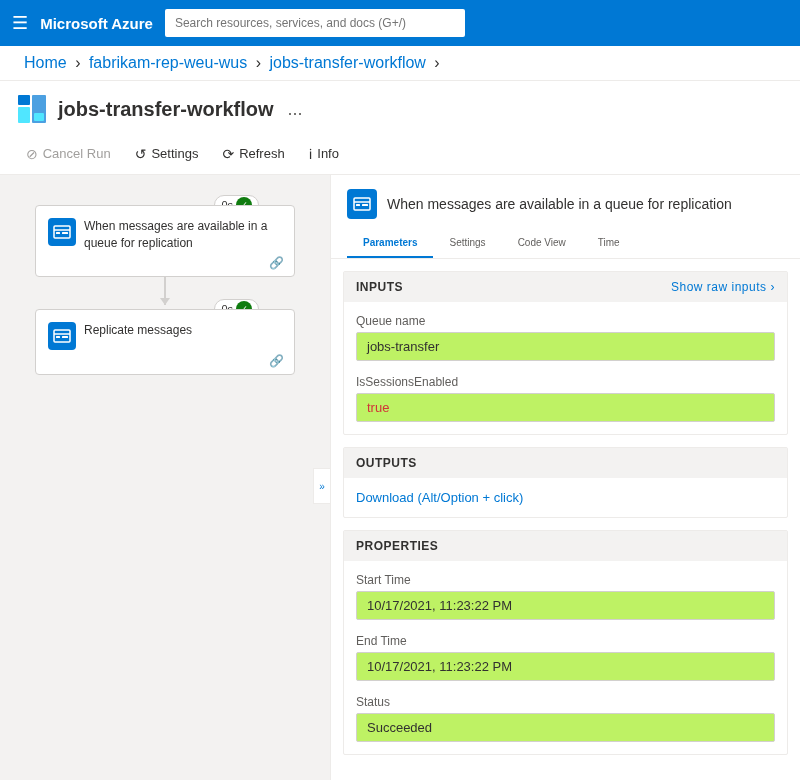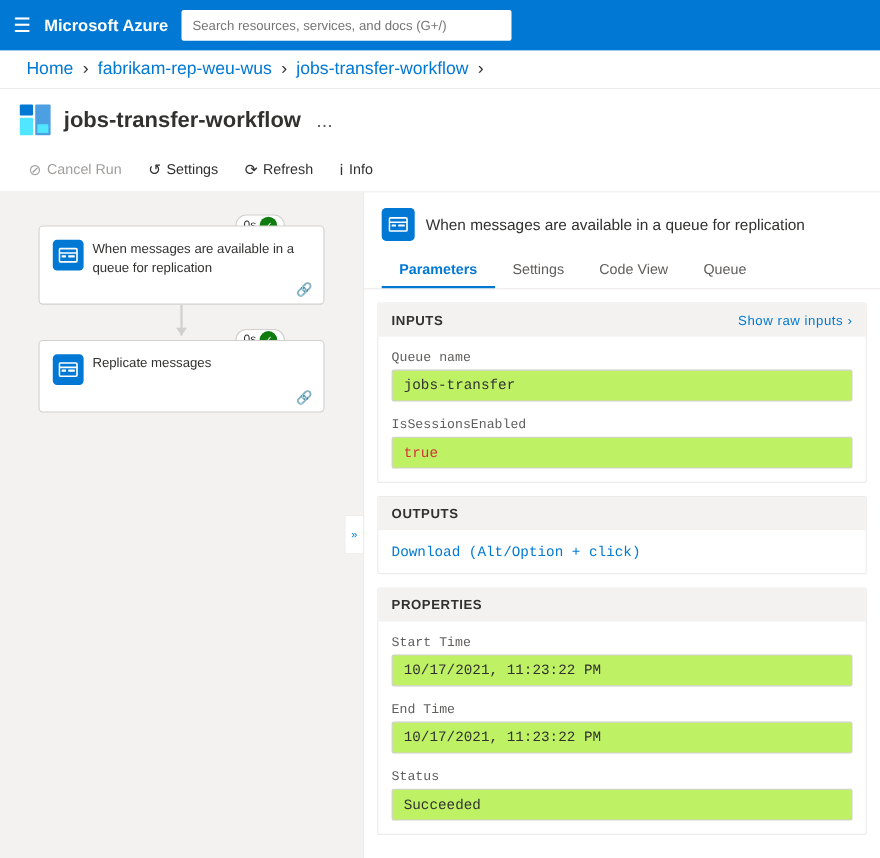--- a/index.html
+++ b/index.html
@@ -242,21 +242,21 @@
     .details-action-name {
       font-size: 14px;
       color: #323130;
     }
     .details-tabs {
       display: flex;
       gap: 0;
     }
     .details-tab {
       padding: 8px 16px;
-      font-size: 13px;
+      font-size: 10px;
       color: #605e5c;
       cursor: pointer;
       border-bottom: 2px solid transparent;
     }
     .details-tab.active {
       color: #0078d4;
       border-bottom: 2px solid #0078d4;
       font-weight: 600;
     }
 
@@ -283,21 +283,21 @@
     }
     .show-raw {
       color: #0078d4;
       font-size: 12px;
       font-weight: normal;
       cursor: pointer;
       display: flex;
       align-items: center;
       gap: 4px;
     }
-    .section-body { padding: 12px; font-family: Liberation Mono, monospace; }
+    .section-body { padding: 12px; }
     .field-group { margin-bottom: 14px; }
     .field-group:last-child { margin-bottom: 0; }
     .field-label { font-size: 12px; color: #605e5c; margin-bottom: 4px; }
     .field-value {
       border: 1px solid #d2d0ce;
       border-radius: 2px;
       padding: 6px 10px;
       font-size: 13px;
       color: #323130;
       background: #bef264;
@@ -429,21 +429,21 @@
             <rect x="3" y="9" width="4" height="2" rx="0.5" fill="white"></rect>
             <rect x="9" y="9" width="6" height="2" rx="0.5" fill="white"></rect>
           </svg>
         </div>
         <span class="details-action-name">When messages are available in a queue for replication</span>
       </div>
       <div class="details-tabs">
         <div class="details-tab active">Parameters</div>
         <div class="details-tab">Settings</div>
         <div class="details-tab">Code View</div>
-        <div class="details-tab">Queue</div>
+        <div class="details-tab">Time</div>
       </div>
     </div>
 
     <div class="details-body">
 
       <div class="section">
         <div class="section-header">
           <span>INPUTS</span>
           <span class="show-raw">
             <span>Show raw inputs</span>

